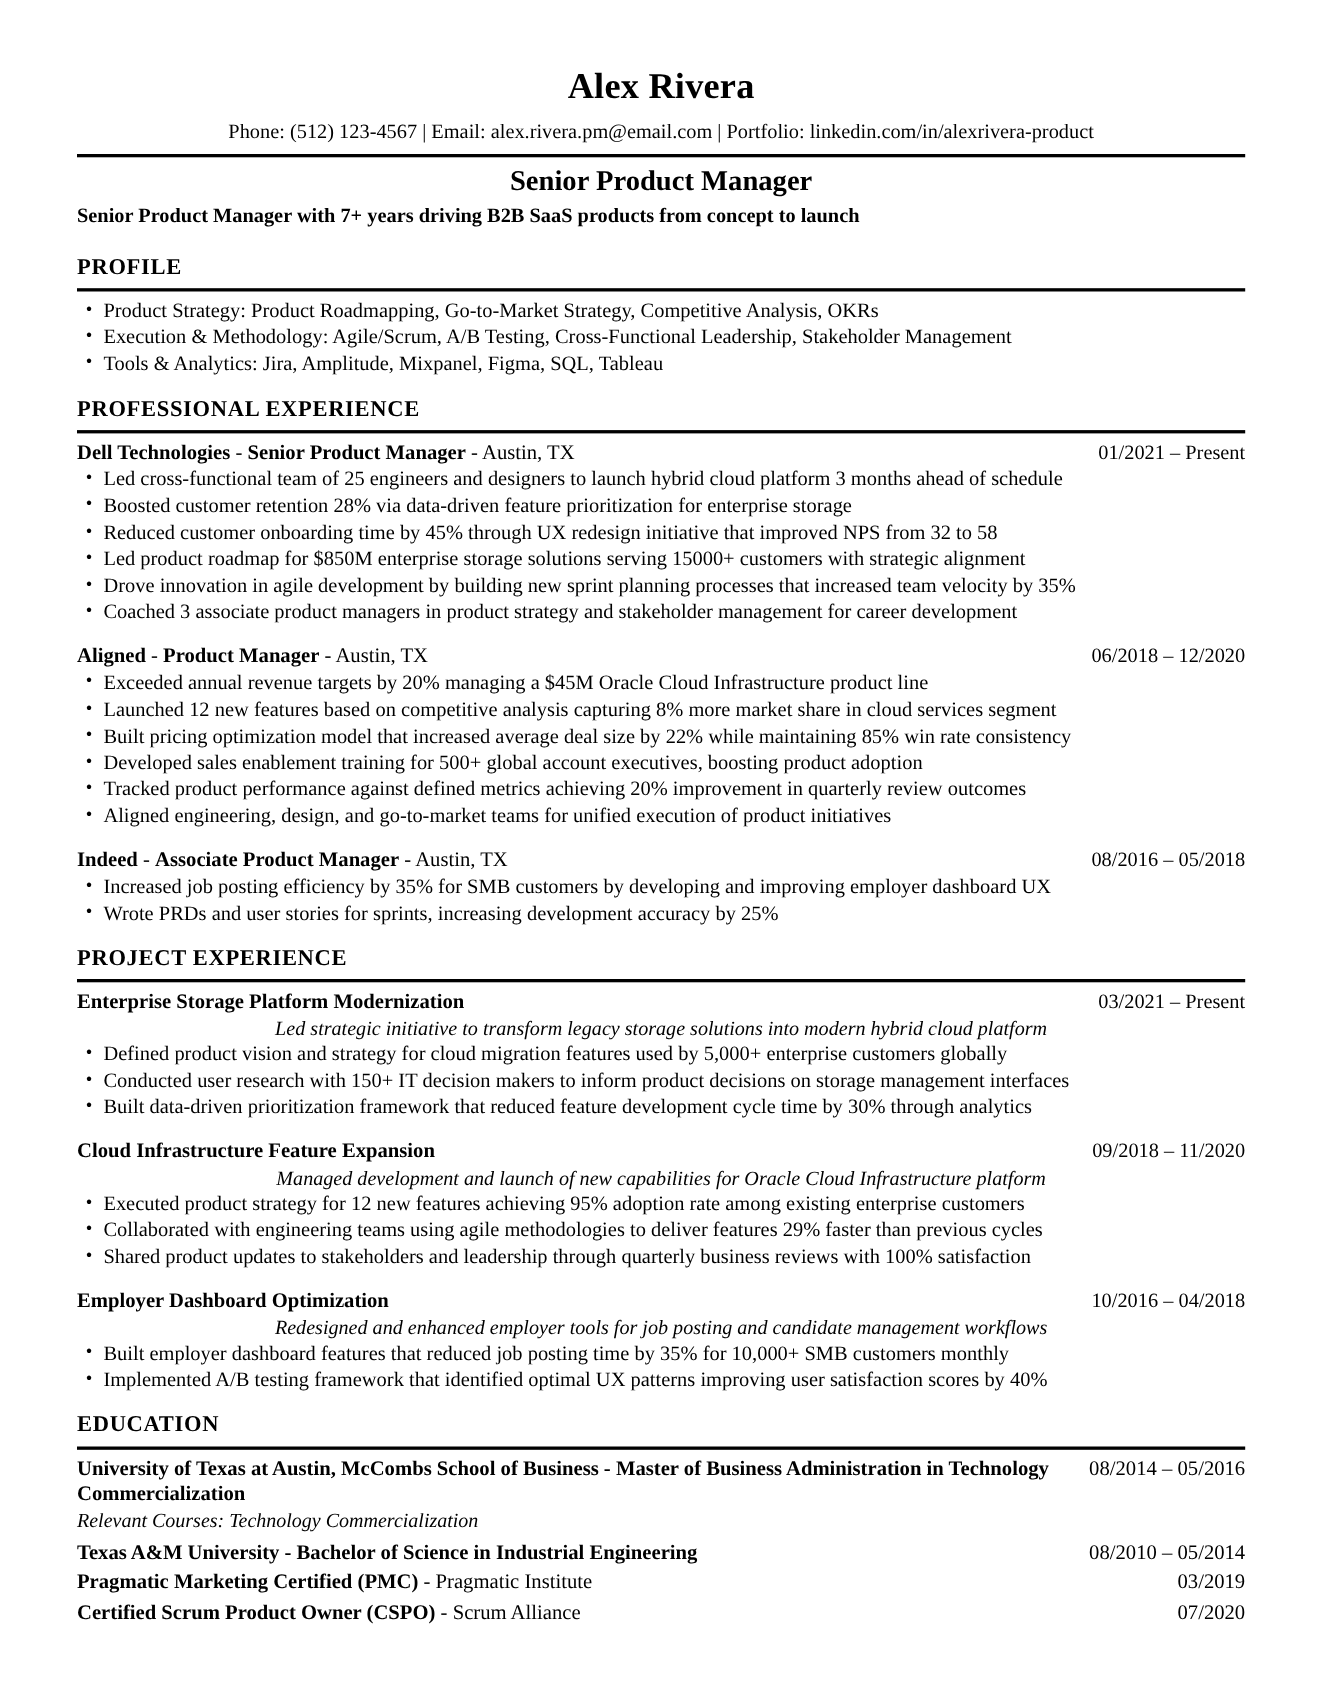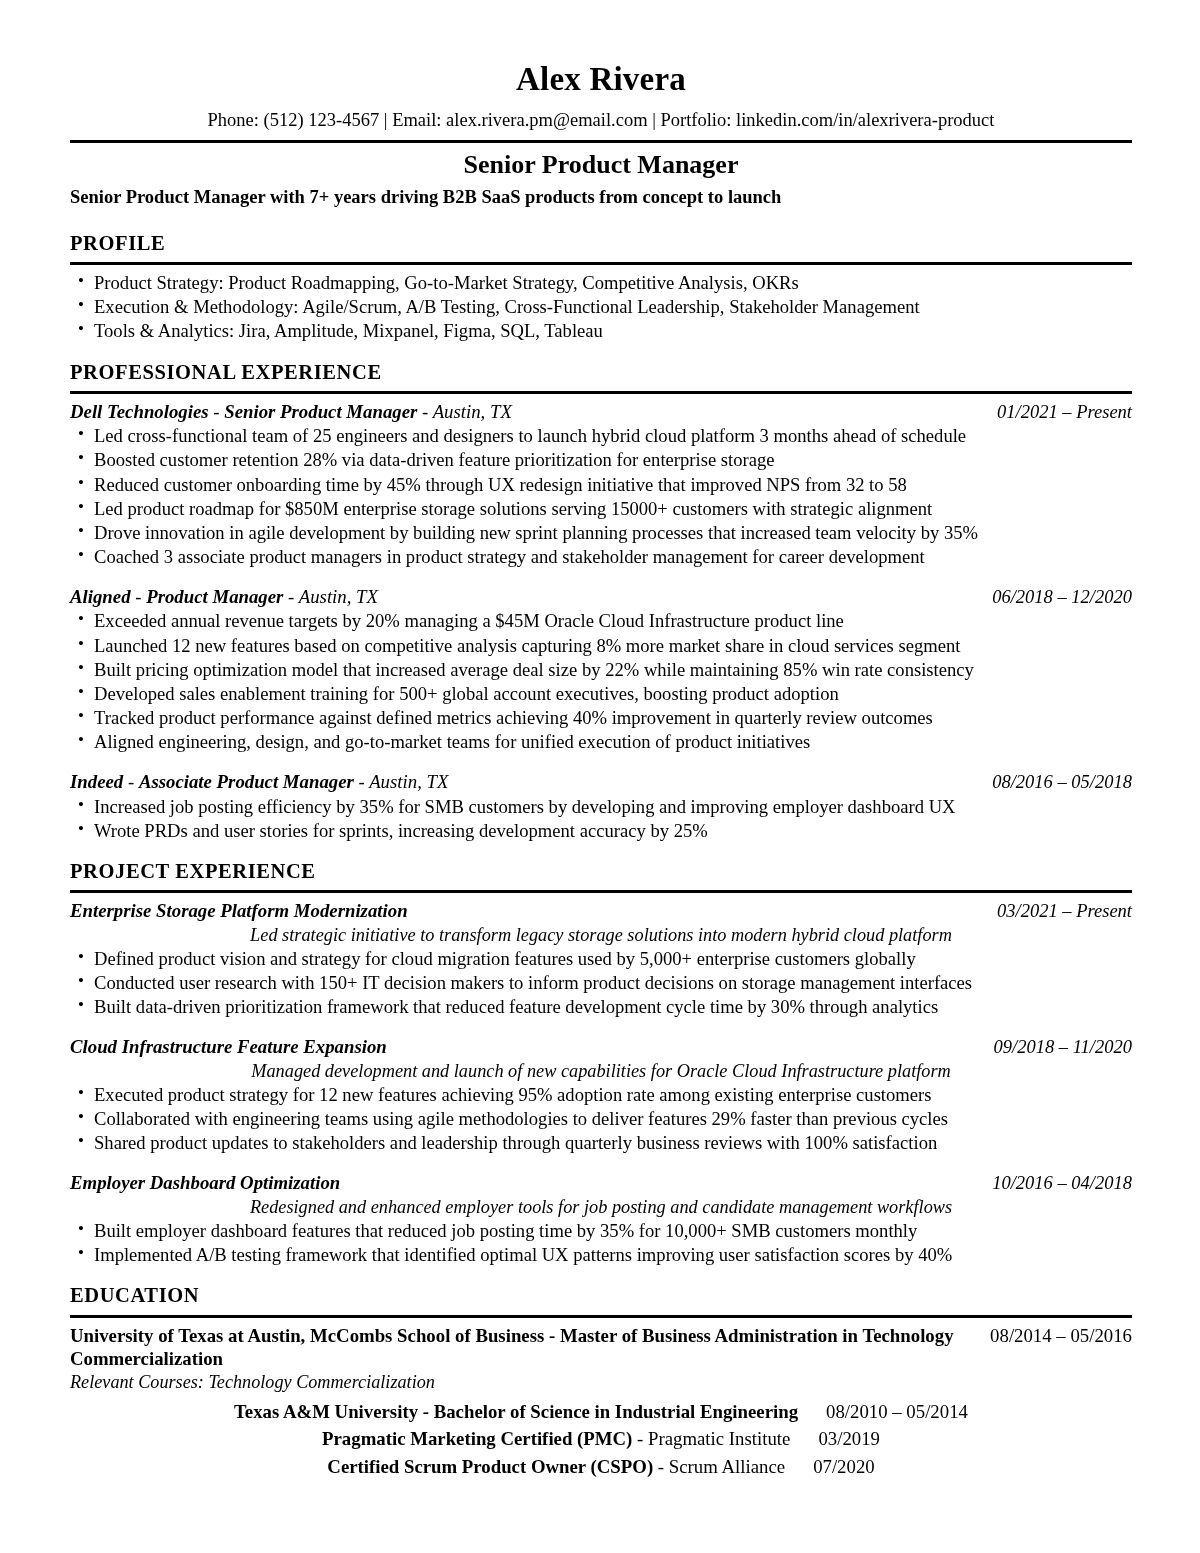--- a/index.html
+++ b/index.html
@@ -103,21 +103,20 @@
   .entry:last-child {
     margin-bottom: 0;
   }
   .entry-head {
     display: flex;
     align-items: baseline;
     justify-content: flex-end;
     font-size: 18.8px;
     line-height: 1.25;
     gap: 14px;
-    font-style: italic;
   }
   .entry-head .left {
     flex: 1 1 auto;
   }
   .entry-head .date {
     flex: 0 0 auto;
     white-space: nowrap;
     font-size: 18.5px;
   }
   .org {
@@ -160,21 +159,21 @@
   }
   .edu-courses {
     font-style: italic;
     font-size: 18.2px;
     line-height: 1.25;
     margin: 0 0 6px 0;
   }
   .cert-row {
     display: flex;
     align-items: baseline;
-    justify-content: center;
+    justify-content: space-between;
     font-size: 18.8px;
     line-height: 1.30;
     gap: 28px;
     margin-bottom: 3px;
   }
   .cert-name {
     font-weight: bold;
   }
   .cert-issuer {
     font-weight: normal;
@@ -228,21 +227,21 @@
     <div class="entry">
       <div class="entry-head">
         <div class="left"><span class="org">Aligned</span><span class="loc"> - </span><span class="role">Product Manager</span><span class="loc"> - </span><span class="loc">Austin, TX</span></div>
         <div class="date">06/2018 – 12/2020</div>
       </div>
       <ul class="bullets">
         <li>Exceeded annual revenue targets by 20% managing a $45M Oracle Cloud Infrastructure product line</li>
         <li>Launched 12 new features based on competitive analysis capturing 8% more market share in cloud services segment</li>
         <li>Built pricing optimization model that increased average deal size by 22% while maintaining 85% win rate consistency</li>
         <li>Developed sales enablement training for 500+ global account executives, boosting product adoption</li>
-        <li>Tracked product performance against defined metrics achieving 40% improvement in quarterly review outcomes</li>
+        <li>Tracked product performance against defined metrics achieving 20% improvement in quarterly review outcomes</li>
         <li>Aligned engineering, design, and go-to-market teams for unified execution of product initiatives</li>
       </ul>
     </div>
 
     <div class="entry">
       <div class="entry-head">
         <div class="left"><span class="org">Indeed</span><span class="loc"> - </span><span class="role">Associate Product Manager</span><span class="loc"> - </span><span class="loc">Austin, TX</span></div>
         <div class="date">08/2016 – 05/2018</div>
       </div>
       <ul class="bullets">

